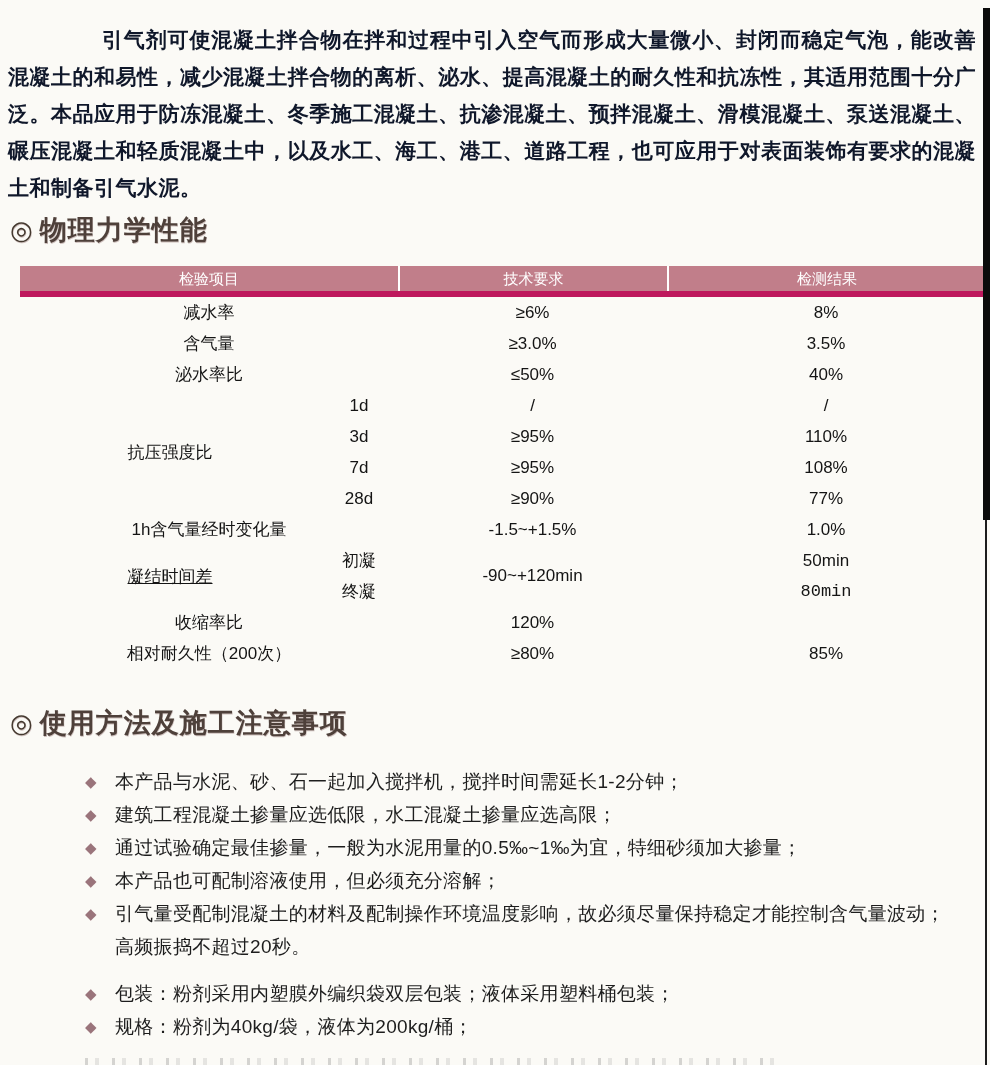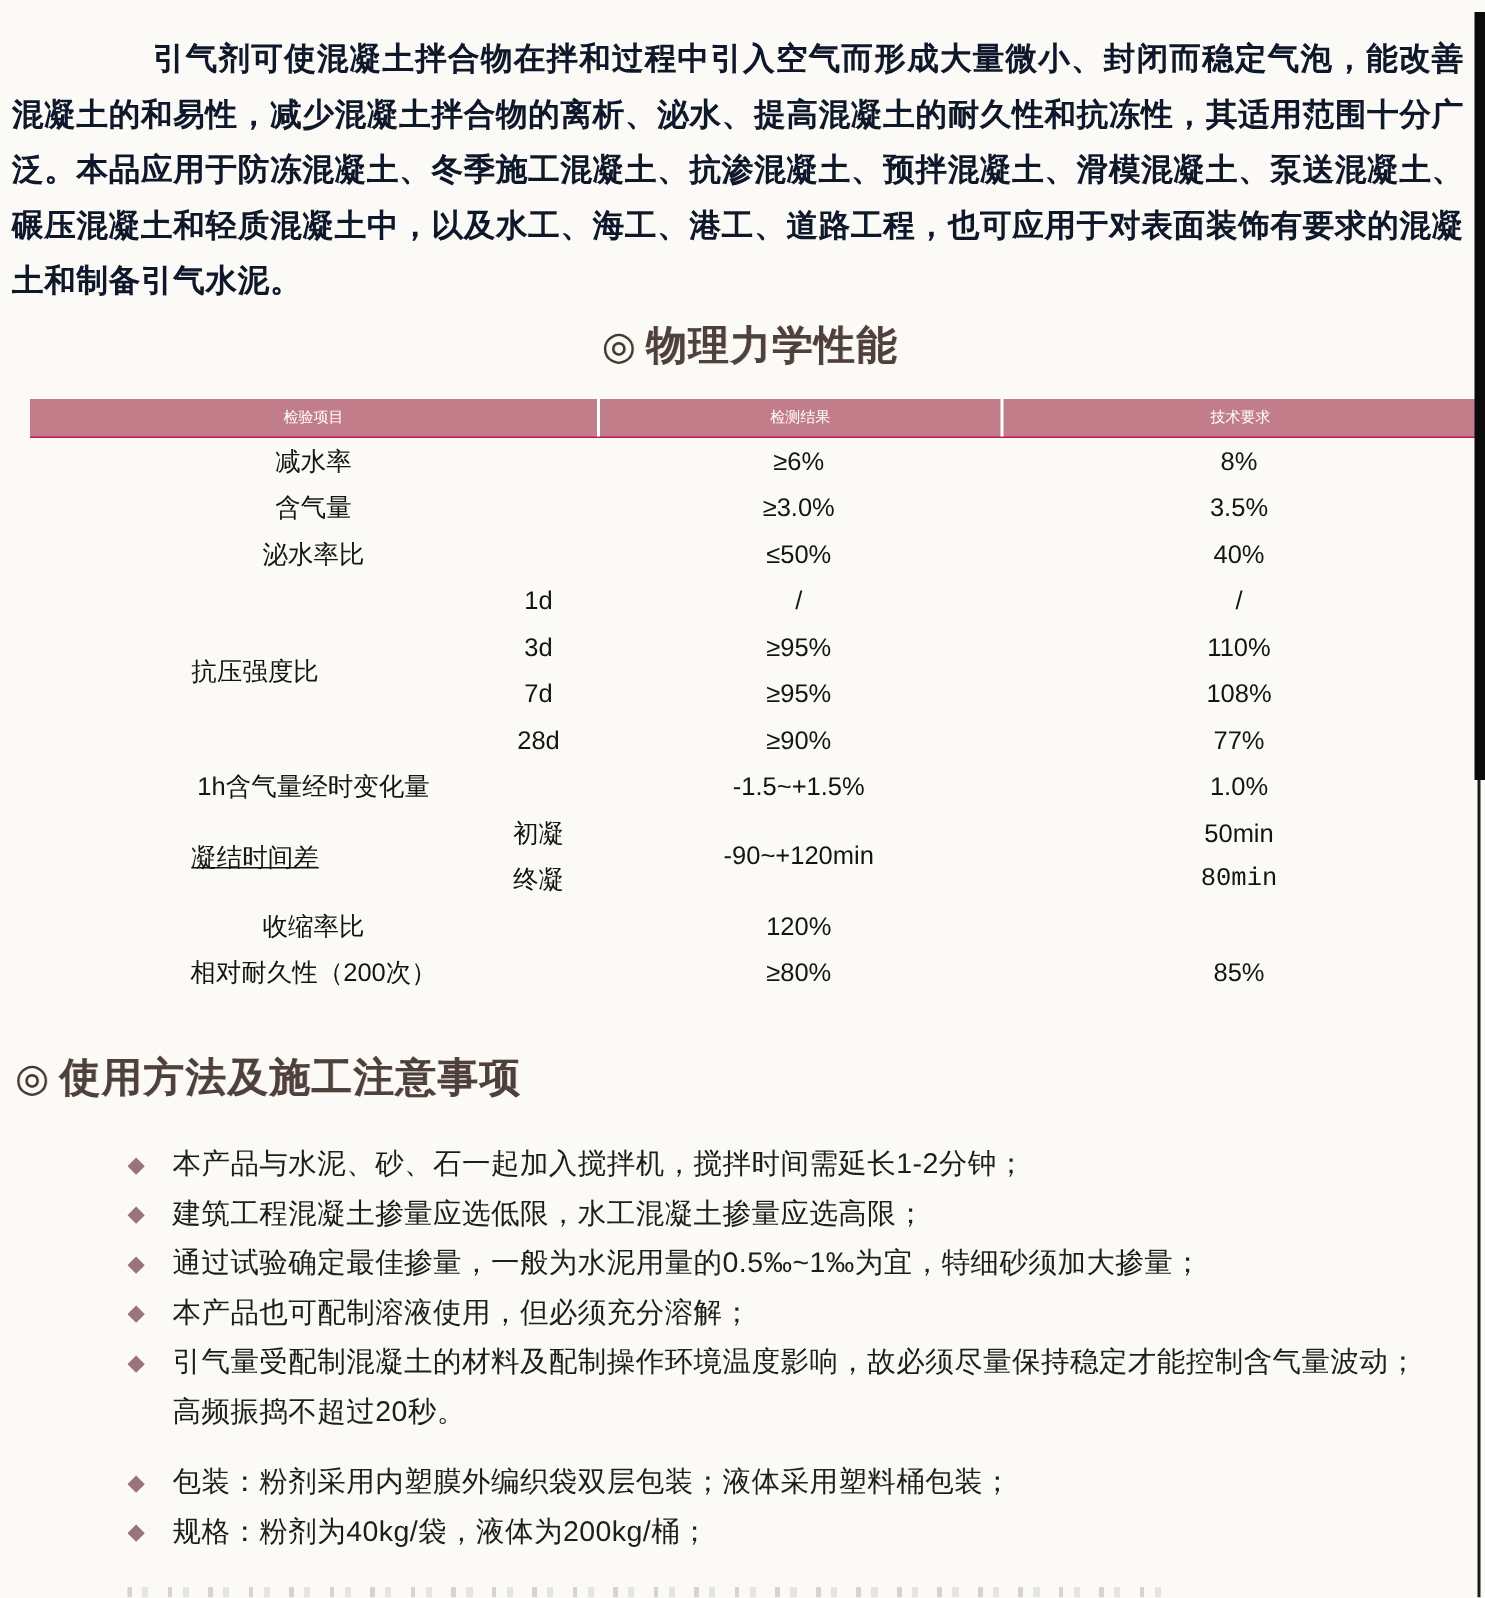--- a/index.html
+++ b/index.html
@@ -18,31 +18,31 @@
     text-align:justify;
   }
   
   h2.sec {
     margin:0; padding:0;
     font-size:27px; line-height:32px; font-weight:bold;
     color:#4e403a; letter-spacing:1px;
     text-shadow:0.5px 0.5px 0 rgba(122,84,84,0.35);
   }
   h2.sec .marker { font-size:26px; margin-right:6px; color:#44392f; }
-  #h-physical  { margin:8px 0 0 10px;text-align:center; }
+  #h-physical  { margin:8px 0 0 10px; }
   #h-usage     { margin:38px 0 0 10px; }
   #h-packaging { margin:8px 0 0 10px; }
 
   
   .tbl { width:965px; margin:20px 0 0 20px; font-size:17px; color:#141414; }
   .tbl .hdr {
     display:grid; grid-template-columns:378px 269px 318px;
-    background:#c17e8a; color:#fff; font-size:10px;
+    background:#c17e8a; color:#fff; font-size:15px;
     height:25px; line-height:25px; text-align:center;
-    border-bottom:1px solid #be185d;
+    border-bottom:6px solid #be185d;
   }
   .tbl .hdr > div + div { border-left:2px solid #fff; }
   .row {
     display:grid; grid-template-columns:378px 269px 318px;
     height:31px; align-items:center; text-align:center;
   }
   .grp {
     display:grid; grid-template-columns:300px 78px 269px 318px;
     grid-auto-rows:31px; align-items:center; text-align:center;
   }
@@ -84,22 +84,22 @@
 
 <div>
 
   <p class="intro">引气剂可使混凝土拌合物在拌和过程中引入空气而形成大量微小、封闭而稳定气泡，能改善混凝土的和易性，减少混凝土拌合物的离析、泌水、提高混凝土的耐久性和抗冻性，其适用范围十分广泛。本品应用于防冻混凝土、冬季施工混凝土、抗渗混凝土、预拌混凝土、滑模混凝土、泵送混凝土、碾压混凝土和轻质混凝土中，以及水工、海工、港工、道路工程，也可应用于对表面装饰有要求的混凝土和制备引气水泥。</p>
 
   <h2 class="sec" id="h-physical"><span class="marker">◎</span><span>物理力学性能</span></h2>
 
   <div class="tbl">
     <div class="hdr">
       <div>检验项目</div>
+      <div>技术要求</div>
       <div>检测结果</div>
-      <div>技术要求</div>
     </div>
 
     <div class="row">
       <div>减水率</div>
       <div>≥6%</div>
       <div>8%</div>
     </div>
     <div class="row">
       <div>含气量</div>
       <div>≥3.0%</div>

